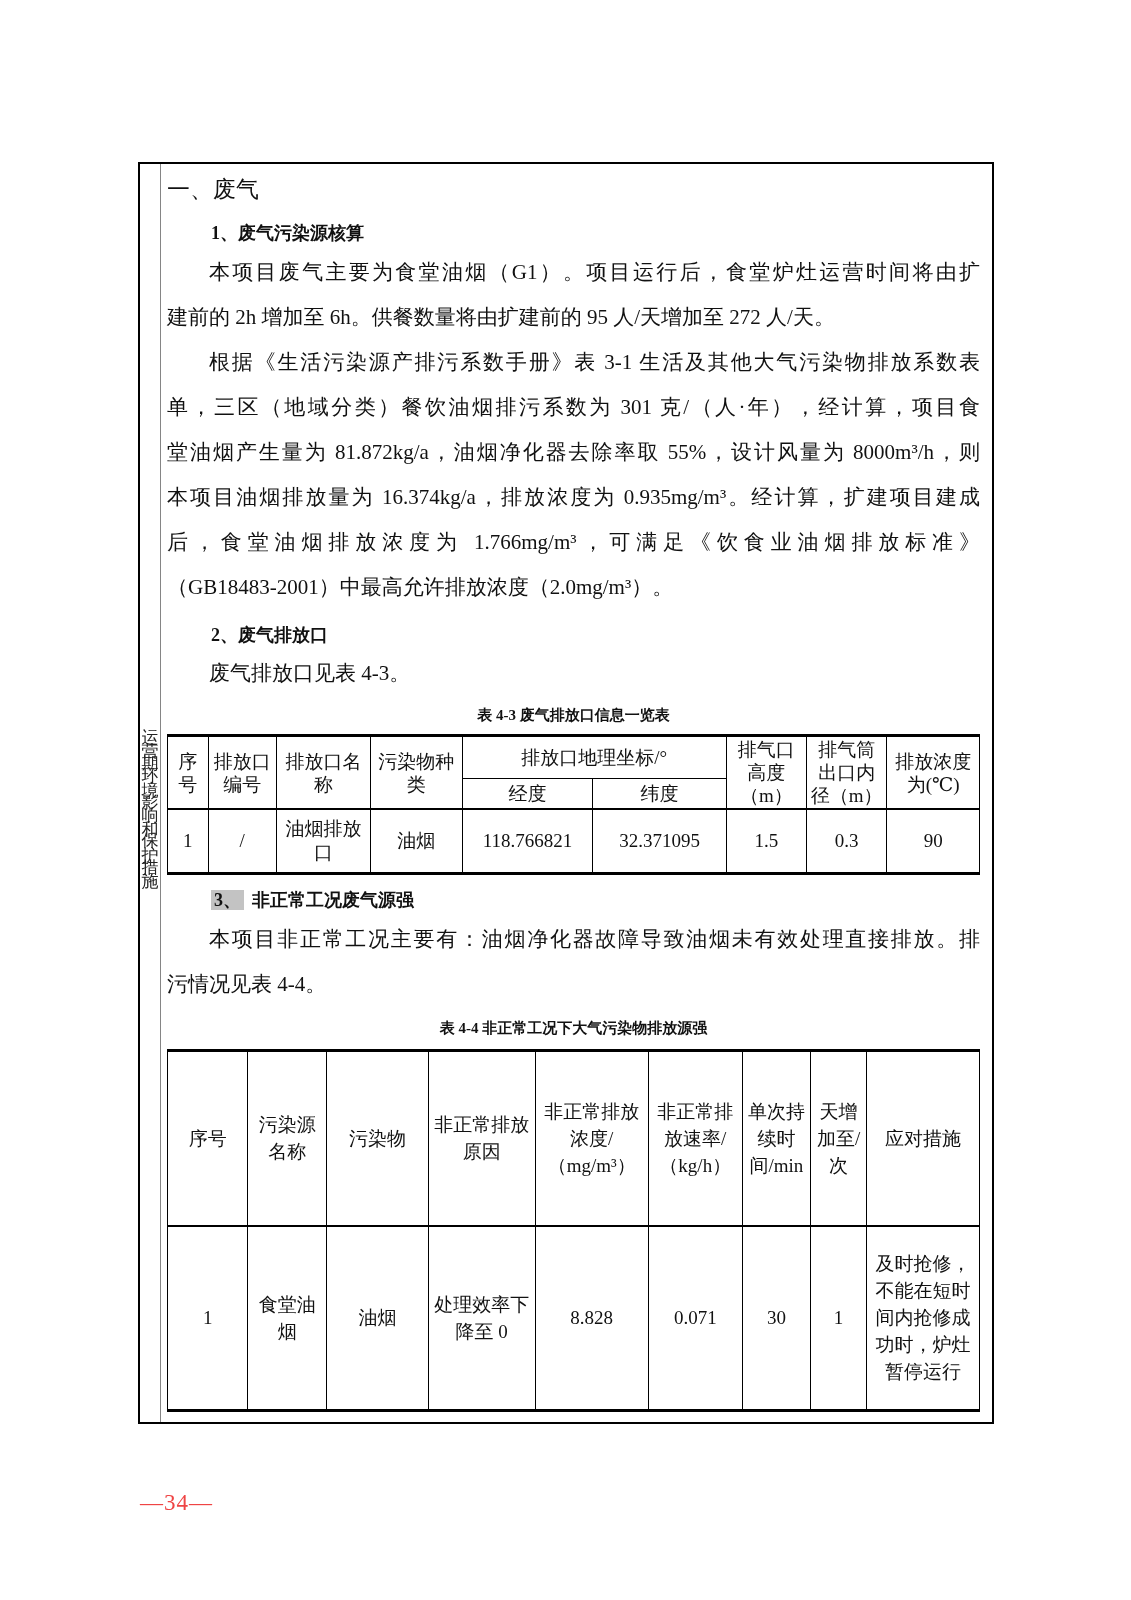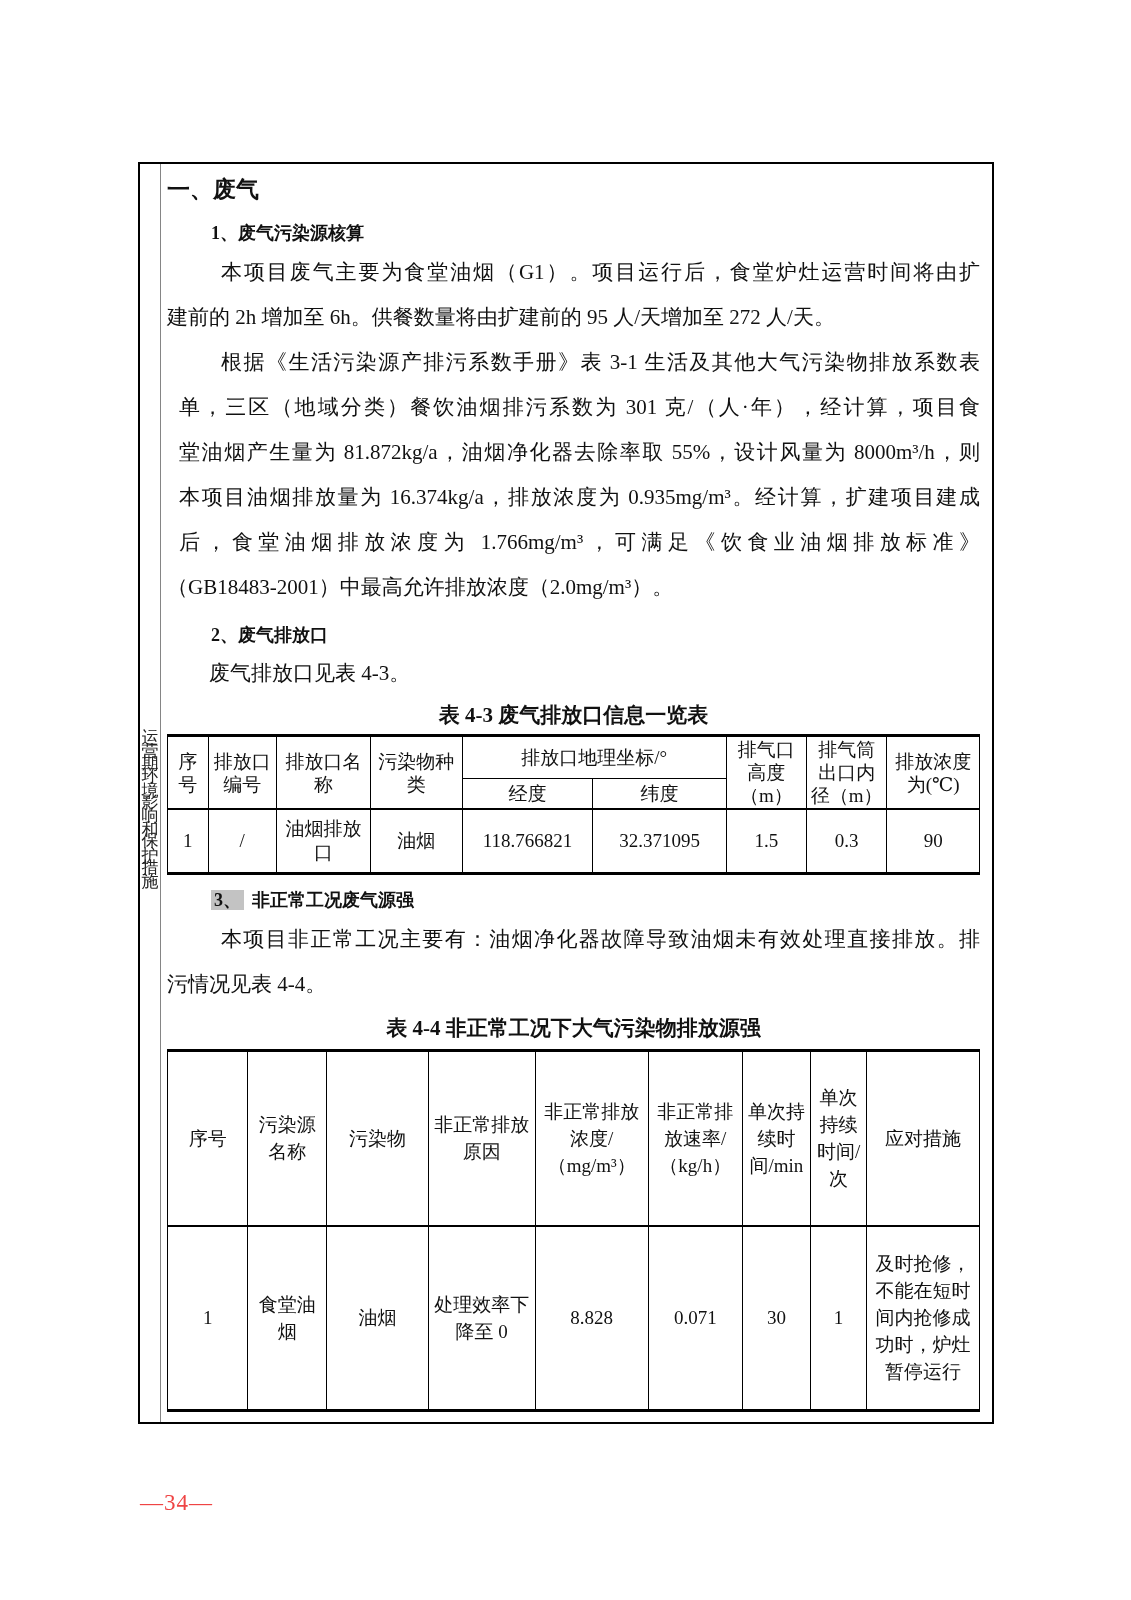--- a/index.html
+++ b/index.html
@@ -16,27 +16,27 @@
   .side-col {
     width:21px; border-right:1px solid #858585; flex:0 0 auto;
     display:flex; align-items:center; justify-content:center; overflow:hidden;
   }
   .side-col span {
     writing-mode:vertical-rl; text-orientation:upright;
     font-size:17px; letter-spacing:13px; color:#222; line-height:21px;
   }
   .main-col { flex:1 1 auto; padding:6px 12px 0 6px; overflow:hidden; }
 
-  .h1 { font-size:23px; font-weight:bold; line-height:36px; margin-top:2px; }
+  .h1 { font-size:23px; font-weight:normal; line-height:36px; margin-top:2px; }
   .h2 { font-size:18px; font-weight:bold; line-height:34px; margin:8px 0 0 44px; }
   .pline { font-size:21px; line-height:45px; white-space:nowrap; }
-  .pline.just { white-space:normal; text-align:justify; text-align-last:justify;margin-left:12px; }
+  .pline.just { white-space:normal; text-align:justify; text-align-last:justify; }
   .pline.first { padding-left:42px; }
   .intro { font-size:21px; line-height:42px; padding-left:42px; }
-  .tbl-title { text-align:center; font-weight:bold; font-size:21px; line-height:38px; margin-top:2px; }
+  .tbl-title { text-align:center; font-weight:bold; font-size:15px; line-height:38px; margin-top:2px; }
 
   table { border-collapse:collapse; width:100%; table-layout:fixed; }
   th,td {
     border:1px solid #000; font-weight:normal; text-align:center; vertical-align:middle;
     font-size:19px; padding:1px 3px; overflow:hidden;
   }
   .t43 { border-top:3px solid #000; border-bottom:3px solid #000; }
   .t43 th { line-height:23px; }
   .t43 .hrow1 { height:42px; }
   .t43 .hrow2 { height:30px; }
@@ -159,21 +159,21 @@
         </colgroup>
         <thead>
           <tr>
             <th>序号</th>
             <th>污染源名称</th>
             <th>污染物</th>
             <th>非正常排放原因</th>
             <th>非正常排放浓度/（mg/m³）</th>
             <th>非正常排放速率/（kg/h）</th>
             <th>单次持续时间/min</th>
-            <th>单次持续时间/次</th>
+            <th>天增加至/次</th>
             <th>应对措施</th>
           </tr>
         </thead>
         <tbody>
           <tr>
             <td>1</td>
             <td>食堂油烟</td>
             <td>油烟</td>
             <td>处理效率下降至 0</td>
             <td>8.828</td>

